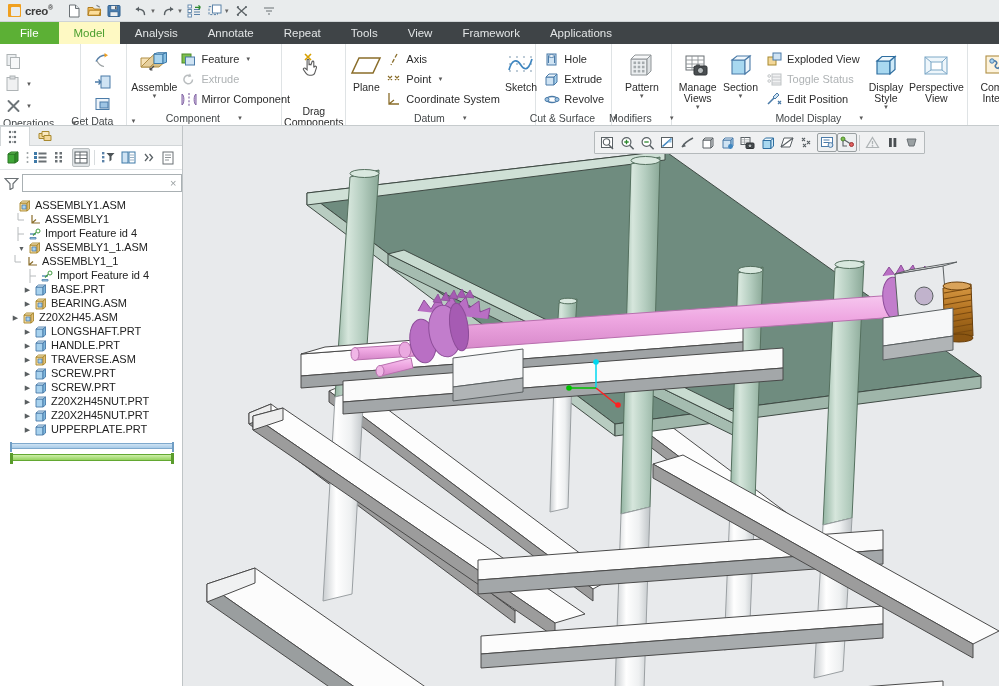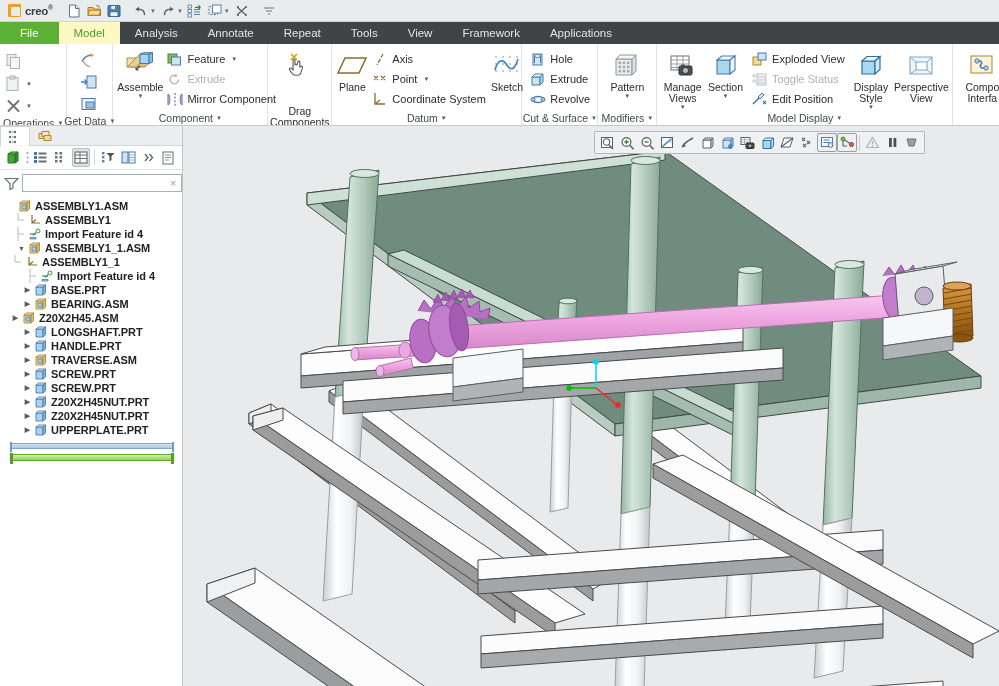--- a/index.html
+++ b/index.html
@@ -62,21 +62,21 @@
     display: flex; align-items: stretch; overflow: hidden; position: relative;
     flex: 0 0 82px;
   }
   .rgroup {
     display: flex; flex-direction: column; position: relative;
     border-right: 1px solid #dfe3e5; padding: 2px 3px 0 3px;
   }
   .rgroup-body { flex: 1; display: flex; align-items: flex-start; padding-top: 2px; }
   .rgroup-title {
     height: 15px; font-size: 10.5px; color: #44484a; text-align: center;
-    display: flex; align-items: center; justify-content: center; gap: 3px;
+    display: flex; align-items: center; justify-content: center; gap: 17px;
     white-space: nowrap;
   }
   .gcaret { font-size: 6px; color: #5a5a5a; }
 
   
   .bigbtn {
     width: 56px; display: flex; flex-direction: column; align-items: center;
     padding: 2px 1px 0 1px; cursor: default; border-radius: 2px;
   }
   .bigbtn .bi { height: 30px; display: flex; align-items: flex-end; justify-content: center; }
@@ -154,22 +154,22 @@
     display: flex; align-items: center; padding: 0 3px;
   }
   .searchbox input {
     flex: 1; border: 0; outline: 0; font-size: 11px; font-family: "Liberation Sans", sans-serif;
     color: #333; background: transparent; height: 14px;
   }
   .clearx { font-size: 11px; color: #9aa0a2; padding: 0 2px; cursor: default; }
 
   .tree { flex: 1; overflow: hidden; padding-top: 3px; position: relative; font-size: 11px; }
   .trow {
-    height: 14px; display: flex; align-items: center; white-space: nowrap;
-    cursor: default; position: relative; font-weight: bold;
+    height: 14px; display: flex; white-space: nowrap;
+    cursor: default; position: relative;
   }
   .tarrow {
     width: 11px; height: 14px; display: flex; align-items: center; justify-content: center;
     color: #5a5f61; font-size: 7px;
   }
   .ticon { width: 16px; height: 14px; display: flex; align-items: center; justify-content: center; }
   .tlabel { font-size: 11px; color: #222; padding-left: 2px; letter-spacing: -0.05px; }
 
   .treebars { padding: 6px 8px 0 10px; }
   .bluebar {

